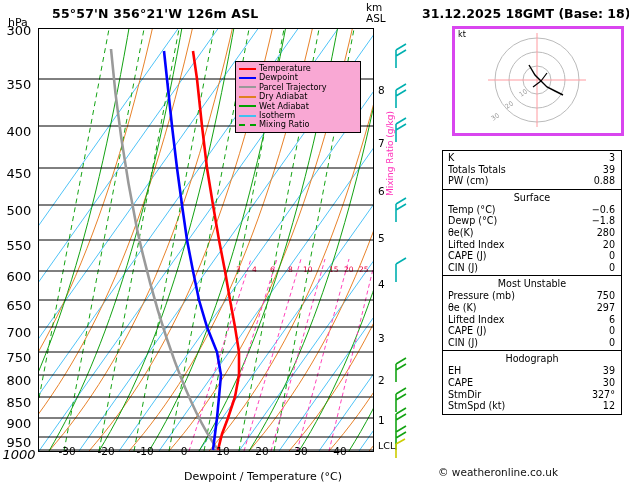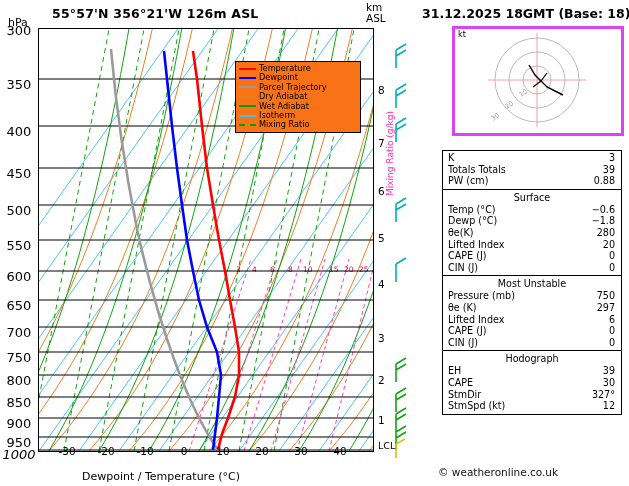--- a/index.html
+++ b/index.html
@@ -10,23 +10,23 @@
   #skewt-panel{position:absolute;left:0;top:0;width:418px;height:486px;}
   #hpa-label{position:absolute;left:8px;top:16px;font-size:11px;}
   #station-title{position:absolute;left:52px;top:6px;font-size:12.5px;font-weight:bold;letter-spacing:.2px;}
   #km-label{position:absolute;left:366px;top:2px;font-size:10.5px;line-height:11px;text-align:left;}
 
   #plot{position:absolute;left:38px;top:28px;width:336px;height:424px;border:1px solid #000;box-sizing:border-box;background:#fff;overflow:hidden;}
   #plot svg{position:absolute;left:0;top:0;}
 
   .ytick{position:absolute;right:382px;font-size:13px;text-align:center;width:34px;}
   .xtick{position:absolute;top:445px;font-size:10.5px;text-align:center;width:40px;}
-  #xaxis-title{position:absolute;left:82px;top:470px;width:260px;text-align:left;font-size:11px;}
-
-  #legend{position:absolute;left:196px;top:32px;width:118px;background:#f97316;border:1px solid #000;padding:2px 3px;font-size:8.2px;line-height:9.4px;}
+  #xaxis-title{position:absolute;left:82px;top:470px;width:260px;text-align:right;font-size:11px;}
+
+  #legend{position:absolute;left:196px;top:32px;width:118px;background:#f9a8d4;border:1px solid #000;padding:2px 3px;font-size:8.2px;line-height:9.4px;}
   .lgrow{display:flex;align-items:center;height:9.4px;}
   .lgline{width:17px;height:0;border-top-width:2px;border-top-style:solid;margin-right:3px;}
   .lglabel{white-space:nowrap;}
 
   .rtick{position:absolute;left:378px;font-size:10.5px;}
   #mixlabel{position:absolute;left:385px;top:196px;width:14px;font-size:9px;color:#ff33bb;transform:rotate(-90deg);transform-origin:left top;white-space:nowrap;}
   #lcl{position:absolute;left:378px;top:440px;font-size:9.5px;}
 
   
   #rightcol{position:absolute;left:418px;top:0;width:211px;height:486px;}

